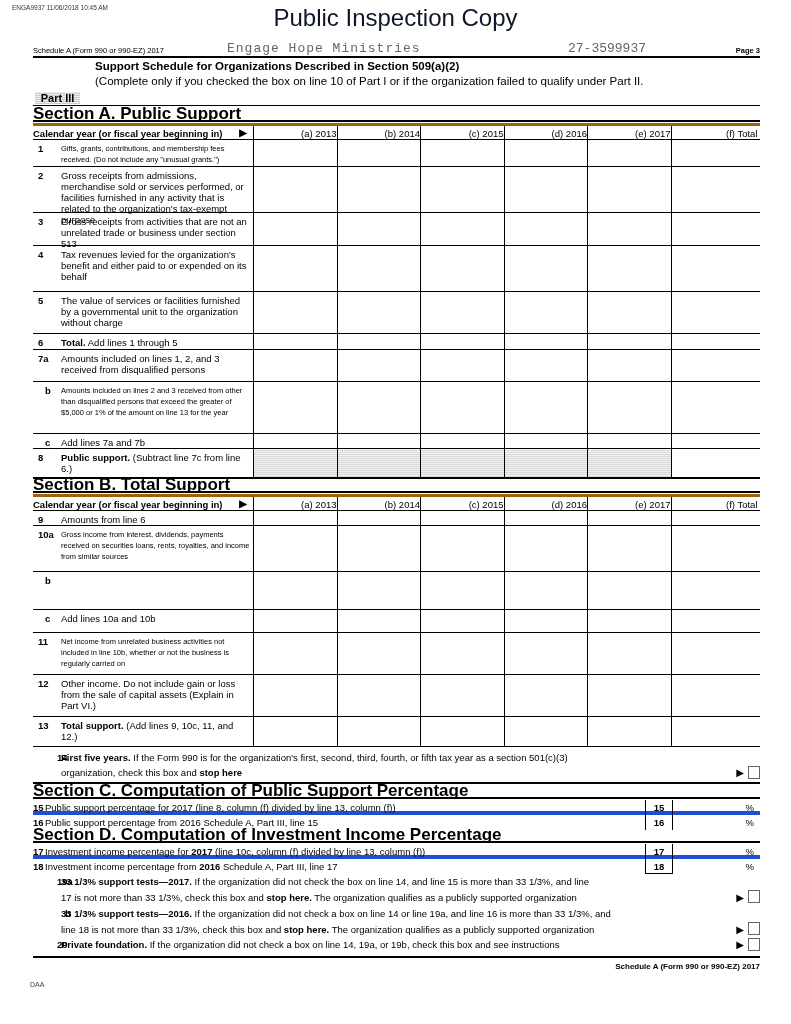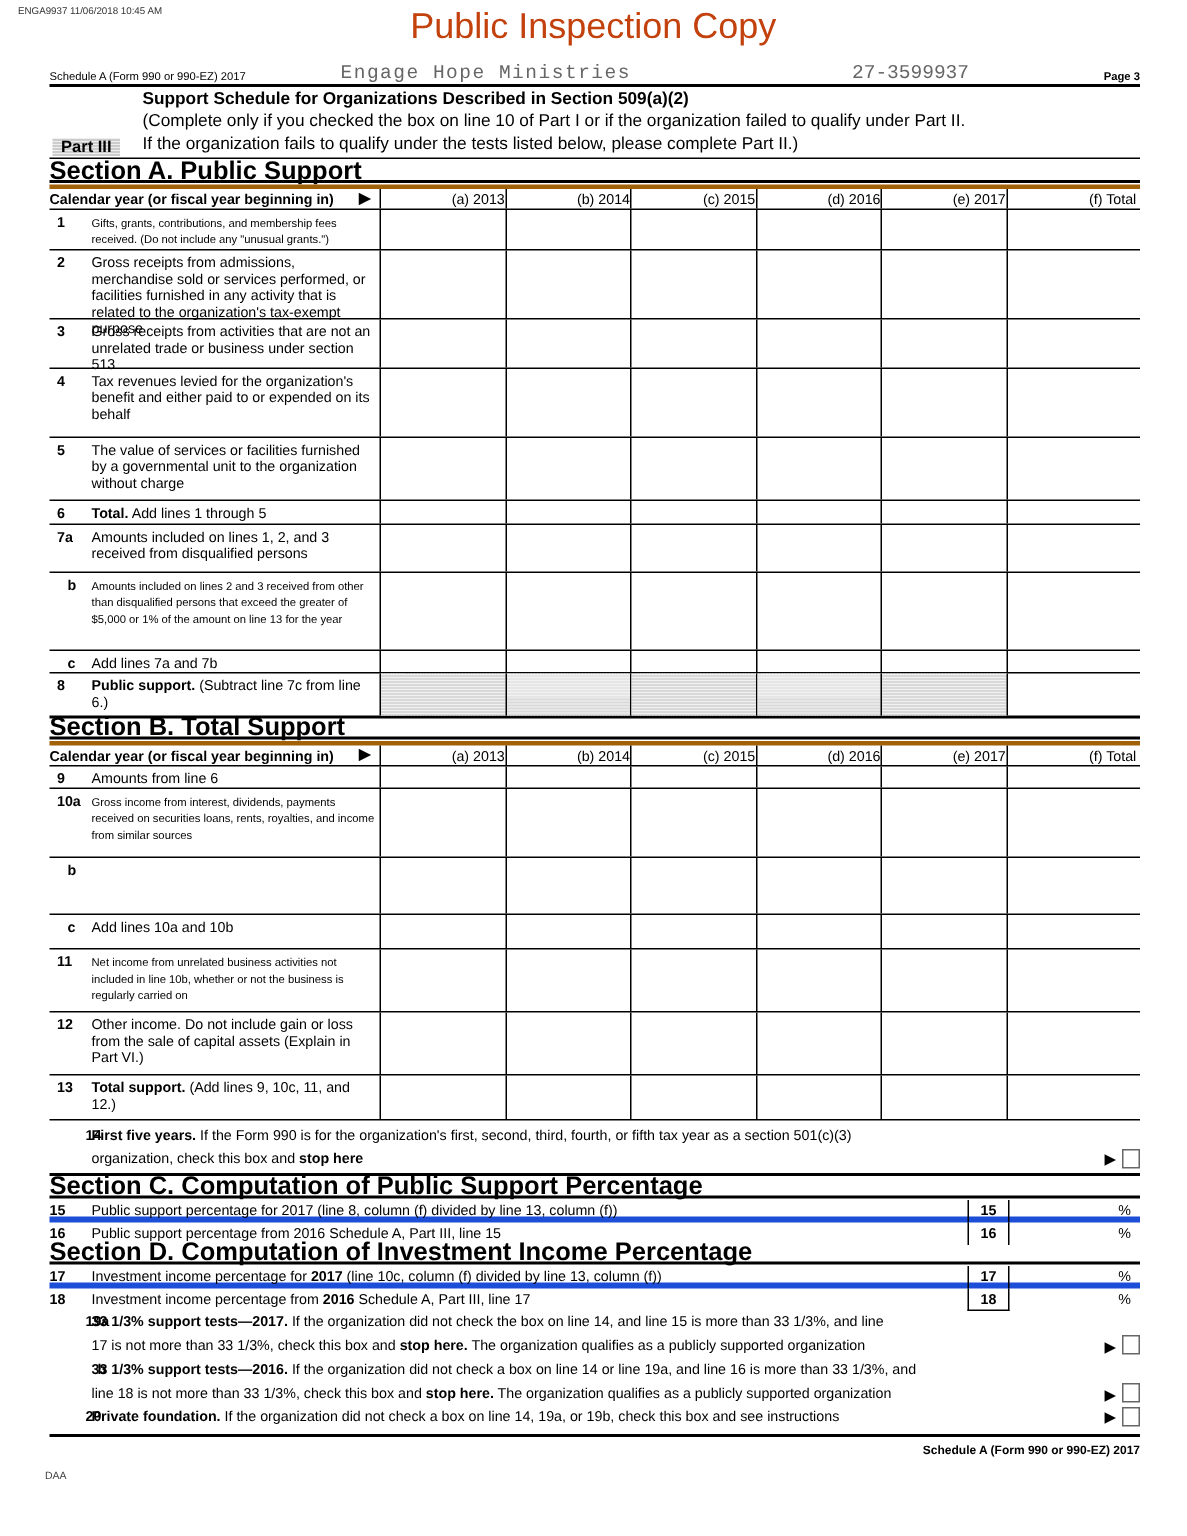--- a/index.html
+++ b/index.html
@@ -1,19 +1,19 @@
 <!DOCTYPE html>
 <html><head>
 <meta charset="utf-8">
 <style>
   * { box-sizing: border-box; margin: 0; padding: 0; }
   body { width: 791px; height: 1024px; background: #fff; font-family: "Liberation Sans", sans-serif; color: #000; position: relative; overflow: hidden; }
   .abs { position: absolute; }
   .stamp { left: 12px; top: 4px; font-size: 6.5px; color: #333; }
-  .pic { left: 0; width: 791px; top: 4px; text-align: center; font-size: 24px; color: #c2410c; }
+  .pic { left: 0; width: 791px; top: 4px; text-align: center; font-size: 24px; color: #0f172a; }
   .hdr { left: 33px; top: 44px; width: 727px; height: 14px; border-bottom: 2px solid #000; font-size: 7.5px; }
   .hdr .form { position: absolute; left: 0; bottom: 1px; }
   .hdr .org { position: absolute; left: 194px; bottom: 0px; font-family: "Liberation Mono", monospace; font-size: 13px; color: #666; letter-spacing: 1px; }
   .hdr .ein { position: absolute; left: 535px; bottom: 0px; font-family: "Liberation Mono", monospace; font-size: 13px; color: #666; }
   .hdr .page { position: absolute; right: 0; bottom: 1px; font-weight: bold; font-size: 7.5px; }
   .part { left: 33px; top: 60px; width: 727px; height: 46px; border-bottom: 1.5px solid #000; }
   .part .tag { position: absolute; left: 2px; top: 0; width: 45px; height: 12px; background: repeating-linear-gradient(0deg,#ccc 0 1px,#eee 1px 2px); font-weight: bold; font-size: 11px; text-align: center; line-height: 12px; margin-top: 32px; }
   .part .ttl { position: absolute; left: 62px; top: 0; font-weight: bold; font-size: 11.5px; }
   .part .d1 { position: absolute; left: 62px; top: 15px; font-size: 11.5px; }
   .part .d2 { position: absolute; left: 62px; top: 30px; font-size: 11.5px; }
@@ -29,21 +29,21 @@
   .cell:last-child { border-right: none; width: 86px; }
   .shade { background: repeating-linear-gradient(0deg,#d9d9d9 0 1px,#f2f2f2 1px 2px), repeating-linear-gradient(90deg,#ddd 0 1px,transparent 1px 2px); }
   .hrow .lbl { font-weight: bold; font-size: 9.5px; }
   .hrow .lbl .cy { position: absolute; left: 0; top: 2px; font-size: 9.5px; }
   .hrow .cell { font-size: 9.5px; text-align: right; padding-top: 2px; }
   .line { left: 33px; width: 727px; font-size: 9.5px; }
   .line .n { position: absolute; left: 0; font-weight: bold; margin-left: 24px; }
   .line .t { position: absolute; left: 28px; }
   .pctrow { left: 33px; width: 727px; height: 15px; border-bottom: 4px solid #1d4ed8; font-size: 9.5px; }
   .pctrow .n { position: absolute; left: 0; top: 2px; font-weight: bold; }
-  .pctrow .t { position: absolute; left: 28px; top: 2px; }
+  .pctrow .t { position: absolute; left: 12px; top: 2px; }
   .pctrow .box { position: absolute; left: 612px; width: 28px; top: 0; height: 15px; border-left: 1.5px solid #000; border-right: 1.5px solid #000; font-weight: bold; text-align: center; line-height: 15px; }
   .pctrow .pct { position: absolute; right: 6px; top: 2px; }
   .chk { position: absolute; width: 12px; height: 13px; border: 1px solid #666; right: 0; }
   .arr { position: absolute; font-size: 10px; right: 16px; }
   b { font-weight: bold; }
   .footer { left: 33px; width: 727px; top: 956px; border-top: 2px solid #000; font-size: 8px; font-weight: bold; text-align: right; padding-top: 4px; }
   .daa { left: 30px; top: 981px; font-size: 7px; color: #444; }
 </style>
 </head>
 <body>
@@ -55,21 +55,20 @@
   <span class="form">Schedule A (Form 990 or 990-EZ) 2017</span>
   <span class="org">Engage Hope Ministries</span>
   <span class="ein">27-3599937</span>
   <span class="page">Page 3</span>
 </div>
 
 <div class="abs part">
   <div class="tag">Part III</div>
   <div class="ttl">Support Schedule for Organizations Described in Section 509(a)(2)</div>
   <div class="d1">(Complete only if you checked the box on line 10 of Part I or if the organization failed to qualify under Part II.</div>
-  <div class="d2">If the organization fails to qualify under the tests listed below, please complete Part II.)</div>
 </div>
 
 <div class="abs sec" style="top:106px;">Section A. Public Support</div>
 <div class="abs grid" id="gridA" style="top:123px;">
     <div class="row hrow" style="height: 14px;">
       <div class="lbl">
         <span class="cy">Calendar year (or fiscal year beginning in)</span>
         <span style="position:absolute;right:6px;top:1px;font-size:10px">▶</span>
       </div>
       <div class="cells">

